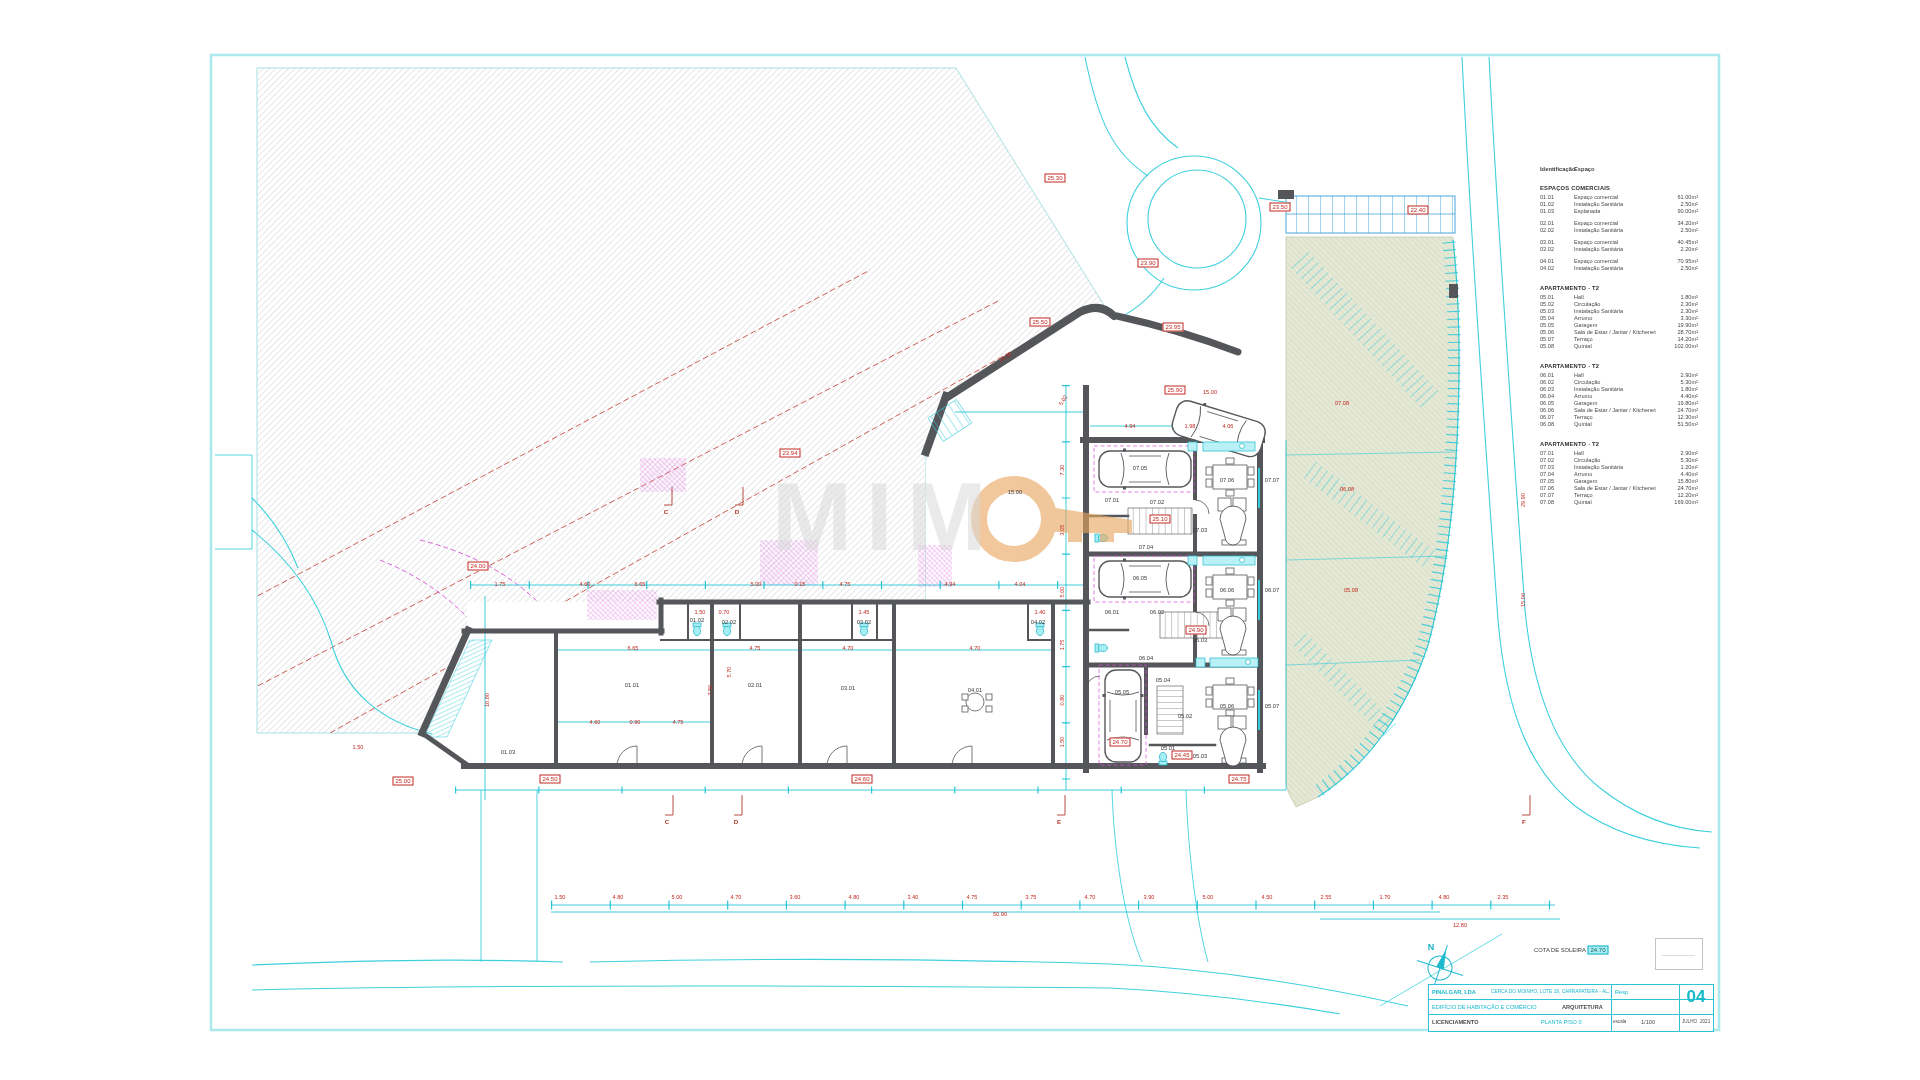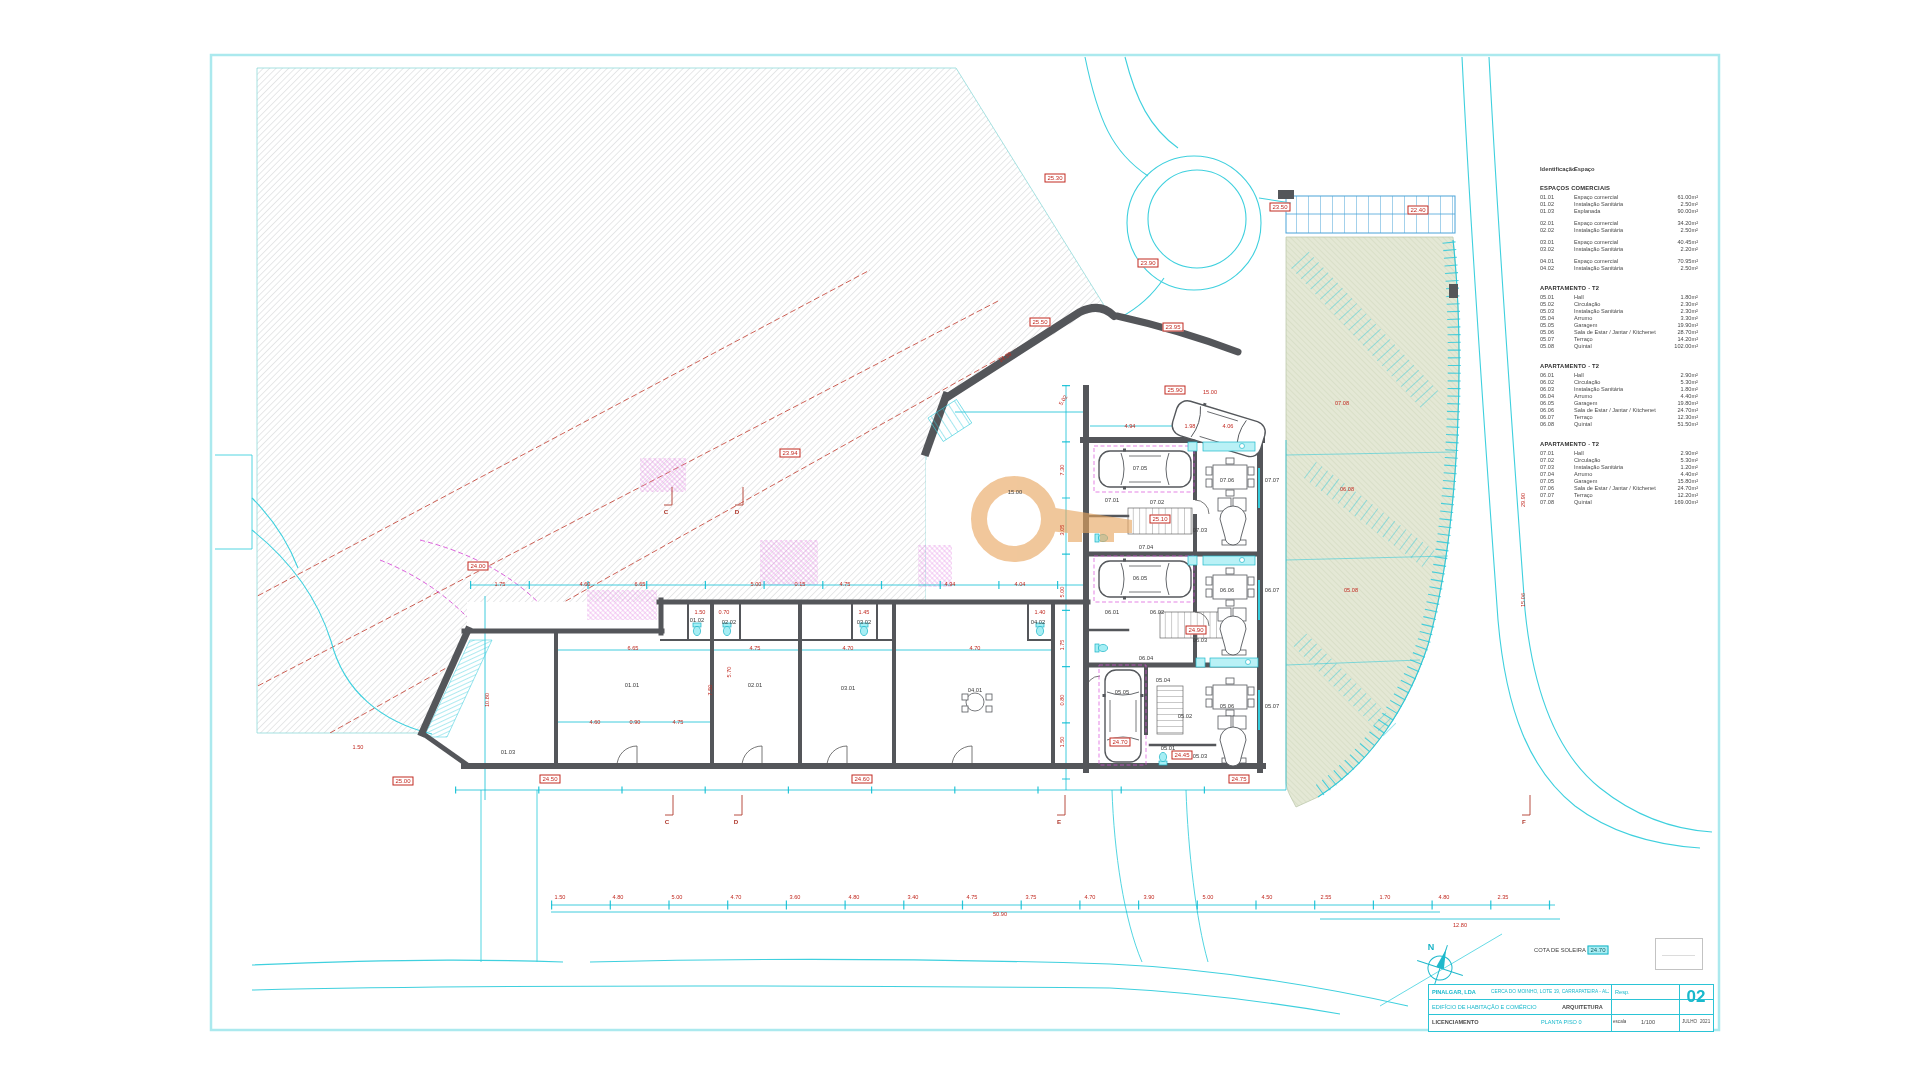--- a/index.html
+++ b/index.html
@@ -315,20 +315,21 @@
       <polygon points="1440,948 1436,968 1444,968" fill="#1fb9cc" stroke="none"></polygon>
     </g>
   </g>
 
   <g opacity="0.62">
     <circle cx="1014" cy="519" r="35" fill="none" stroke="#e8a55e" stroke-width="16"></circle>
     <polygon points="1049,507 1132,520 1132,533 1114,533 1114,542 1100,542 1100,533 1082,533 1082,542 1068,542 1068,533 1049,531" fill="#e8a55e"></polygon>
   </g>
 </svg>
 
+<div id="watermark">MIM</div>
 
 <div id="legend">
   <div class="hdr">
     <span class="h1">Identificação</span>
     <span>Espaço</span>
   </div>
   <div id="legend-rows">
         <div class="sec-title">ESPAÇOS COMERCIAIS</div>
         <div class="row">
           <span class="cid">01.01</span>
@@ -514,21 +515,21 @@
   <span class="cell" style="left:62px;top:4px;width:118px;font-size:4.8px">CERCA DO MOINHO, LOTE 19, CARRAPATEIRA - ALJEZUR</span>
   <span class="cell" style="left:186px;top:4px">Resp.</span>
   <span class="cell" style="left:3px;top:19px">EDIFÍCIO DE HABITAÇÃO E COMÉRCIO</span>
   <span class="cell dark bold" style="left:133px;top:19px">ARQUITETURA</span>
   <span class="cell dark bold" style="left:3px;top:34px">LICENCIAMENTO</span>
   <span class="cell" style="left:112px;top:34px">PLANTA PISO 0</span>
   <span class="cell dark" style="left:184px;top:34px;font-size:4.6px">escala</span>
   <span class="cell dark" style="left:212px;top:34px">1/100</span>
   <span class="cell dark" style="left:253px;top:34px;font-size:4.6px">JULHO</span>
   <span class="cell dark" style="left:271px;top:34px;font-size:4.6px">2021</span>
-  <span id="tb-num">02</span>
+  <span id="tb-num">04</span>
 </div>
 
 <div id="anno">
       <span class="ann b" style="left: 550px; top: 779px; transform: translate(-50%, -50%);">24.50</span>
       <span class="ann b" style="left: 862px; top: 779px; transform: translate(-50%, -50%);">24.60</span>
       <span class="ann b" style="left: 1239px; top: 779px; transform: translate(-50%, -50%);">24.75</span>
       <span class="ann b" style="left: 403px; top: 781px; transform: translate(-50%, -50%);">25.00</span>
       <span class="ann b" style="left: 478px; top: 566px; transform: translate(-50%, -50%);">24.00</span>
       <span class="ann b" style="left: 790px; top: 453px; transform: translate(-50%, -50%);">23.94</span>
       <span class="ann b" style="left: 1040px; top: 322px; transform: translate(-50%, -50%);">25.50</span>

